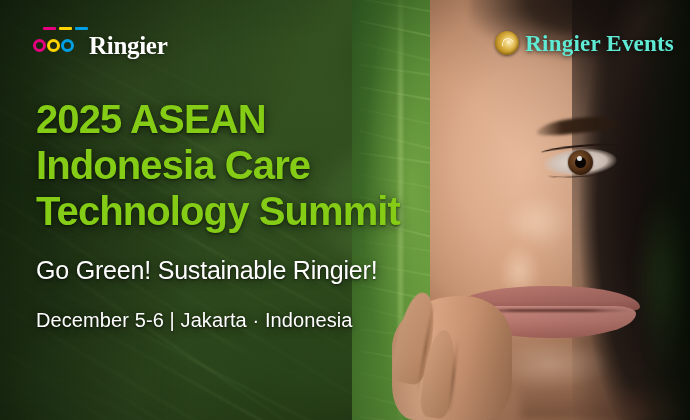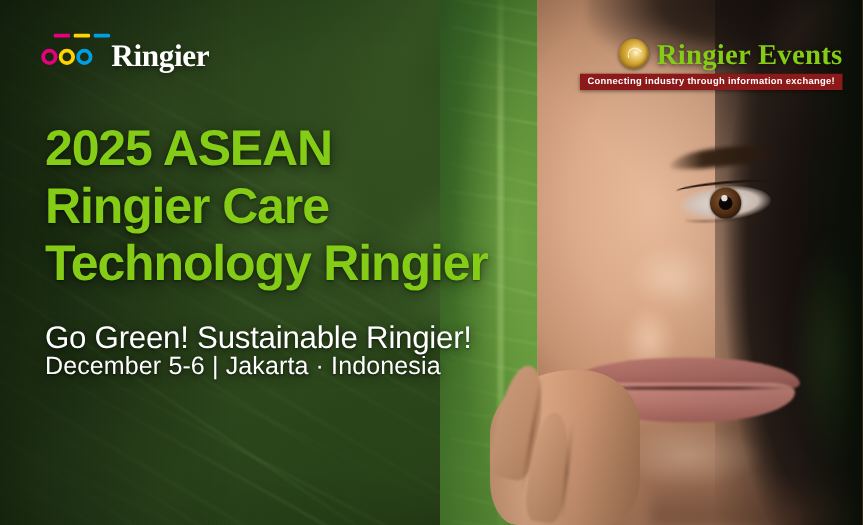--- a/index.html
+++ b/index.html
@@ -224,21 +224,21 @@
     position:relative;
   }
   .shell:after {
     content:""; position:absolute; left:7px; top:7px; width:10px; height:10px;
     border-radius:50%; border:1.6px solid rgba(255,250,225,.85);
     border-right-color:transparent; border-bottom-color:transparent;
     transform:rotate(20deg);
   }
   .ev-word {
     font-family:"Liberation Serif", serif; font-weight:700; font-size:23px;
-    color:#84cc16; letter-spacing:.2px; line-height:1;
+    color:#5eead4; letter-spacing:.2px; line-height:1;
     text-shadow:0 1px 4px rgba(0,0,0,.6);
   }
   .ev-bar {
     margin-top:4px; background:#8d1a1a; padding:2px 6px 3px 6px;
     box-shadow:0 1px 3px rgba(0,0,0,.5);
   }
   .ev-tag {
     color:#fff; font-size:7.5px; font-weight:700; letter-spacing:.25px;
     white-space:nowrap; line-height:1;
   }
@@ -249,21 +249,21 @@
     color:#84cc16; font-weight:700; font-size:40px; line-height:46px;
     letter-spacing:-.9px;
     text-shadow:0 2px 10px rgba(0,0,0,.55), 0 1px 2px rgba(0,0,0,.45);
   }
   .sub {
     margin-top:24px; color:#fff; font-weight:400; font-size:25px;
     letter-spacing:-.2px; line-height:1;
     text-shadow:0 2px 9px rgba(0,0,0,.6), 0 1px 2px rgba(0,0,0,.5);
   }
   .date {
-    color:#fff; font-weight:400; font-size:20px;
+    margin-top:27px; color:#fff; font-weight:400; font-size:20px;
     letter-spacing:.1px; line-height:1;
     text-shadow:0 2px 9px rgba(0,0,0,.6), 0 1px 2px rgba(0,0,0,.5);
   }
 </style>
 </head>
 <body>
 
 <div id="banner">
 
   <div class="photo">
@@ -377,26 +377,23 @@
         </div>
       <div class="wordmark">Ringier</div>
     </div>
   </div>
 
   <div class="logo-events">
     <div class="ev-row">
       <div class="shell"></div>
       <div class="ev-word">Ringier Events</div>
     </div>
-    <div class="ev-bar">
-      <div class="ev-tag">Connecting industry through information exchange!</div>
-    </div>
   </div>
 
   <div class="copy">
     <div class="h1">2025 ASEAN</div>
-    <div class="h1">Ringier Care</div>
-    <div class="h1">Technology Ringier</div>
+    <div class="h1">Indonesia Care</div>
+    <div class="h1">Technology Summit</div>
     <div class="sub">Go Green! Sustainable Ringier!</div>
     <div class="date">December 5-6 | Jakarta · Indonesia</div>
   </div>
 
 </div>
 
 </body></html>

